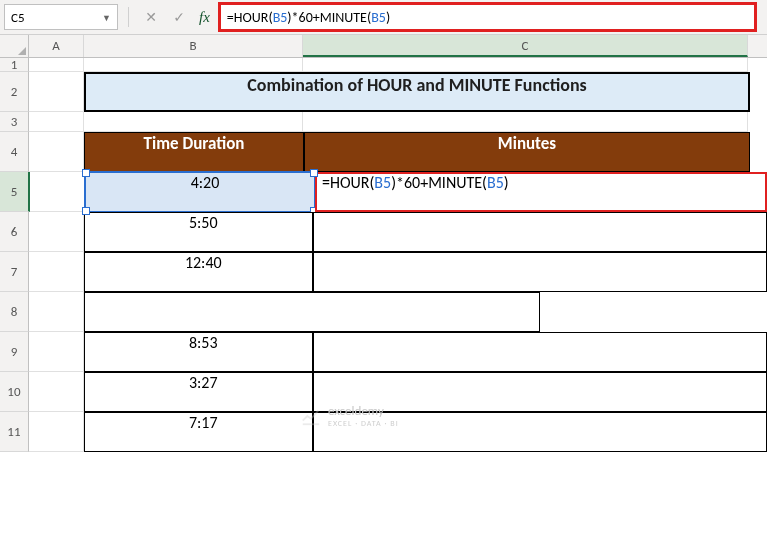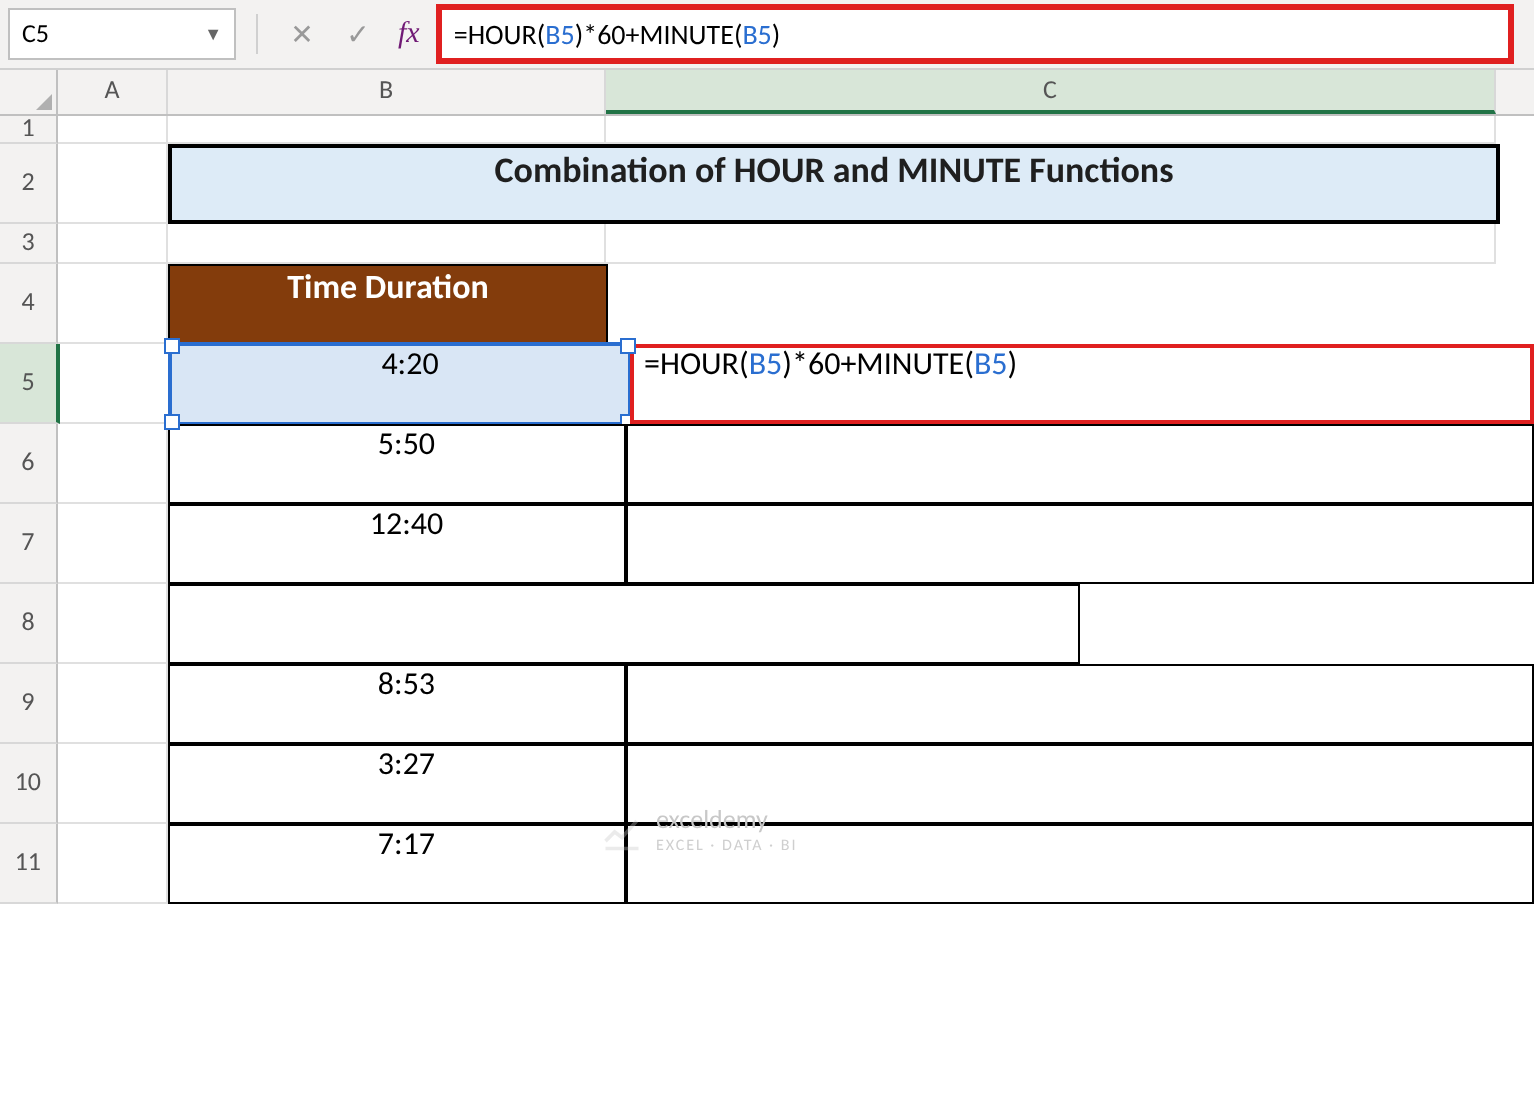--- a/index.html
+++ b/index.html
@@ -46,21 +46,21 @@
     display: flex;
     align-items: center;
     justify-content: center;
     color: #999;
     font-size: 14px;
   }
   .fx-label {
     font-style: italic;
     font-family: 'Times New Roman', serif;
     font-size: 15px;
-    color: #701a75;
+    color: #14532d;
     padding: 0 4px;
   }
   .formula-bar {
     flex: 1;
     height: 24px;
     background: #fff;
     border: 3px solid #e02020;
     display: flex;
     align-items: center;
     padding: 0 6px;
@@ -268,20 +268,23 @@
     <div class="cell colB"></div>
     <div class="cell colC"></div>
   </div>
 
   <div class="row">
     <div class="rowh">4</div>
     <div class="cell colA"></div>
     <div class="cell colB hdr">
       <span>Time Duration</span>
     </div>
+    <div class="cell colC hdr">
+      <span>Minutes</span>
+    </div>
   </div>
 
   <div class="row">
     <div class="rowh active">5</div>
     <div class="cell colA"></div>
     <div class="cell colB tbl selected-src">
       <span class="sel-corner-tr"></span>
       <span class="sel-corner-bl"></span>
       <span>4:20</span>
     </div>

